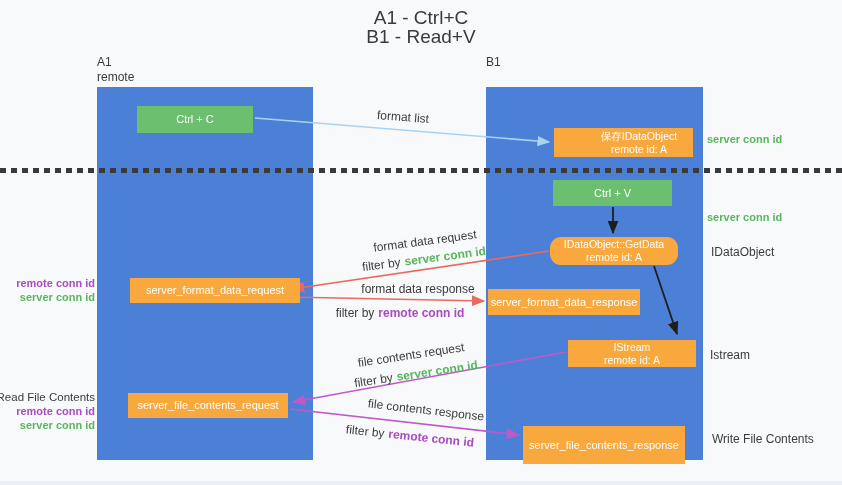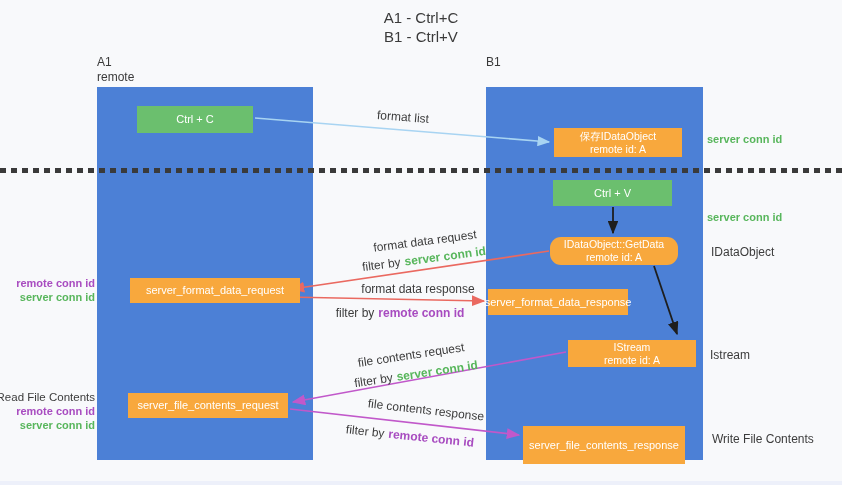--- a/index.html
+++ b/index.html
@@ -1,21 +1,21 @@
 <!DOCTYPE html>
 <html><head>
 <meta charset="utf-8">
 <style>
   html,body{margin:0;padding:0;background:#f8f9fb;}
   .canvas{
     position:relative;width:842px;height:485px;background:#f8f9fb;
     font-family:"Liberation Sans",sans-serif;overflow:hidden;color:#3c3c3c;
   }
   .abs{position:absolute;}
-  .title{top:8px;left:0;right:0;text-align:center;font-size:15px;line-height:19px;color:#3a3a3a;}
+  .title{top:8px;left:0;right:0;text-align:center;font-size:19px;line-height:19px;color:#3a3a3a;}
   .col-header{top:55px;font-size:12px;line-height:15px;color:#3a3a3a;}
   .lifeline{top:87px;height:373px;background:#4c80d6;}
   .dotted{left:0;top:168px;width:842px;height:5px;
     background:repeating-linear-gradient(to right,#3a3a3a 0 6px,transparent 6px 11px);}
   .bottom-strip{left:0;bottom:0;width:842px;height:4px;background:#edf0fa;}
   .node{display:flex;flex-direction:column;align-items:center;justify-content:center;
     color:#fff;text-align:center;font-size:11px;line-height:13px;}
   .node.small{font-size:10.5px;line-height:13px;}
   .green{background:#6bbf6e;}
   .orange{background:#f8a83d;}
@@ -28,21 +28,21 @@
   .gap{padding-right:4px;}
   svg.arrows{position:absolute;left:0;top:0;pointer-events:none;}
 </style>
 </head>
 <body>
 
 <div class="canvas">
 
   <div class="abs title">
     <div>A1 - Ctrl+C</div>
-    <div>B1 - Ctrl+V</div>
+    <div>B1 - Read+V</div>
   </div>
 
   <div class="abs col-header" style="left:97px;width:216px;">
     <div>A1</div>
     <div>remote</div>
   </div>
   <div class="abs col-header" style="left:486px;width:217px;">
     <div>B1</div>
   </div>
 
@@ -73,39 +73,39 @@
     <line x1="549" y1="251" x2="292" y2="289" stroke="#ea6960" stroke-width="1.7" marker-end="url(#mRed)"></line>
     <line x1="288" y1="297" x2="484" y2="301" stroke="#ea6960" stroke-width="1.7" marker-end="url(#mRed)"></line>
     <line x1="566" y1="352" x2="293" y2="402" stroke="#c158ca" stroke-width="1.7" marker-end="url(#mPurple)"></line>
     <line x1="290" y1="409" x2="519" y2="435" stroke="#c158ca" stroke-width="1.7" marker-end="url(#mPurple)"></line>
   </svg>
 
   <div class="abs node green" style="left:137px;top:106px;width:116px;height:27px;">
     <span>Ctrl + C</span>
   </div>
 
-  <div class="abs node orange small" style="left:554px;top:128px;width:128px;height:29px;">
+  <div class="abs node orange small" style="left:554px;top:128px;width:108px;height:29px;padding-left:31px;">
     <span>保存IDataObject</span>
     <span>remote id: A</span>
   </div>
 
   <div class="abs node green" style="left:553px;top:180px;width:119px;height:26px;">
     <span>Ctrl + V</span>
   </div>
 
   <div class="abs node orange small" style="left:550px;top:237px;width:128px;height:28px;border-radius:11px;">
     <span>IDataObject::GetData</span>
     <span>remote id: A</span>
   </div>
 
   <div class="abs node orange" style="left:130px;top:278px;width:170px;height:25px;">
     <span>server_format_data_request</span>
   </div>
 
-  <div class="abs node orange" style="left:488px;top:289px;width:140px;height:26px;">
+  <div class="abs node orange" style="left:488px;top:289px;width:152px;height:26px;">
     <span>server_format_data_response</span>
   </div>
 
   <div class="abs node orange small" style="left:568px;top:340px;width:128px;height:27px;">
     <span>IStream</span>
     <span>remote id: A</span>
   </div>
 
   <div class="abs node orange" style="left:128px;top:393px;width:160px;height:25px;">
     <span>server_file_contents_request</span>

